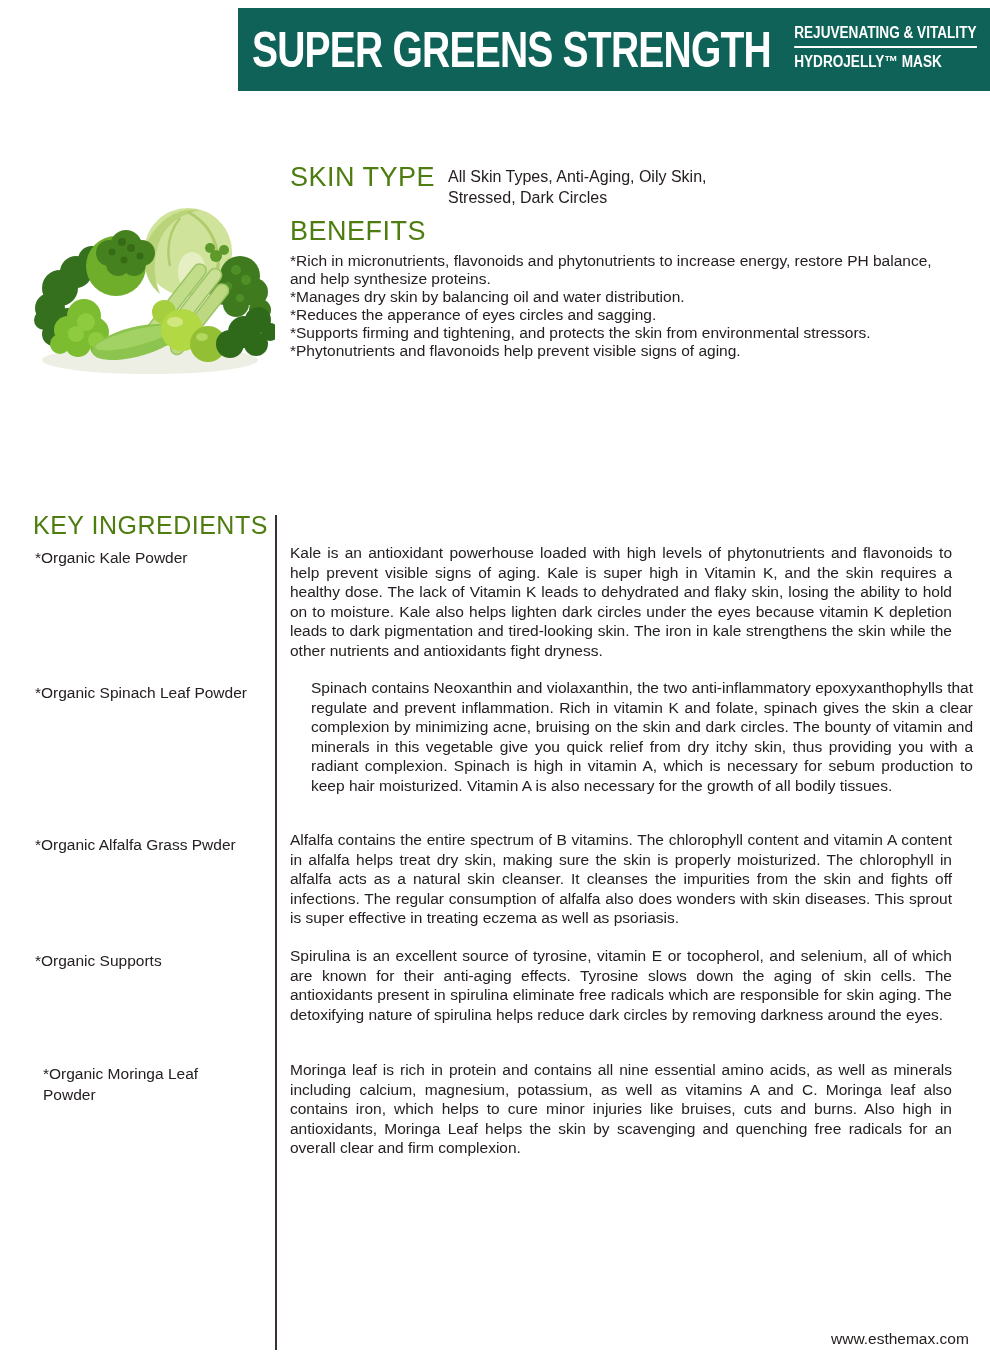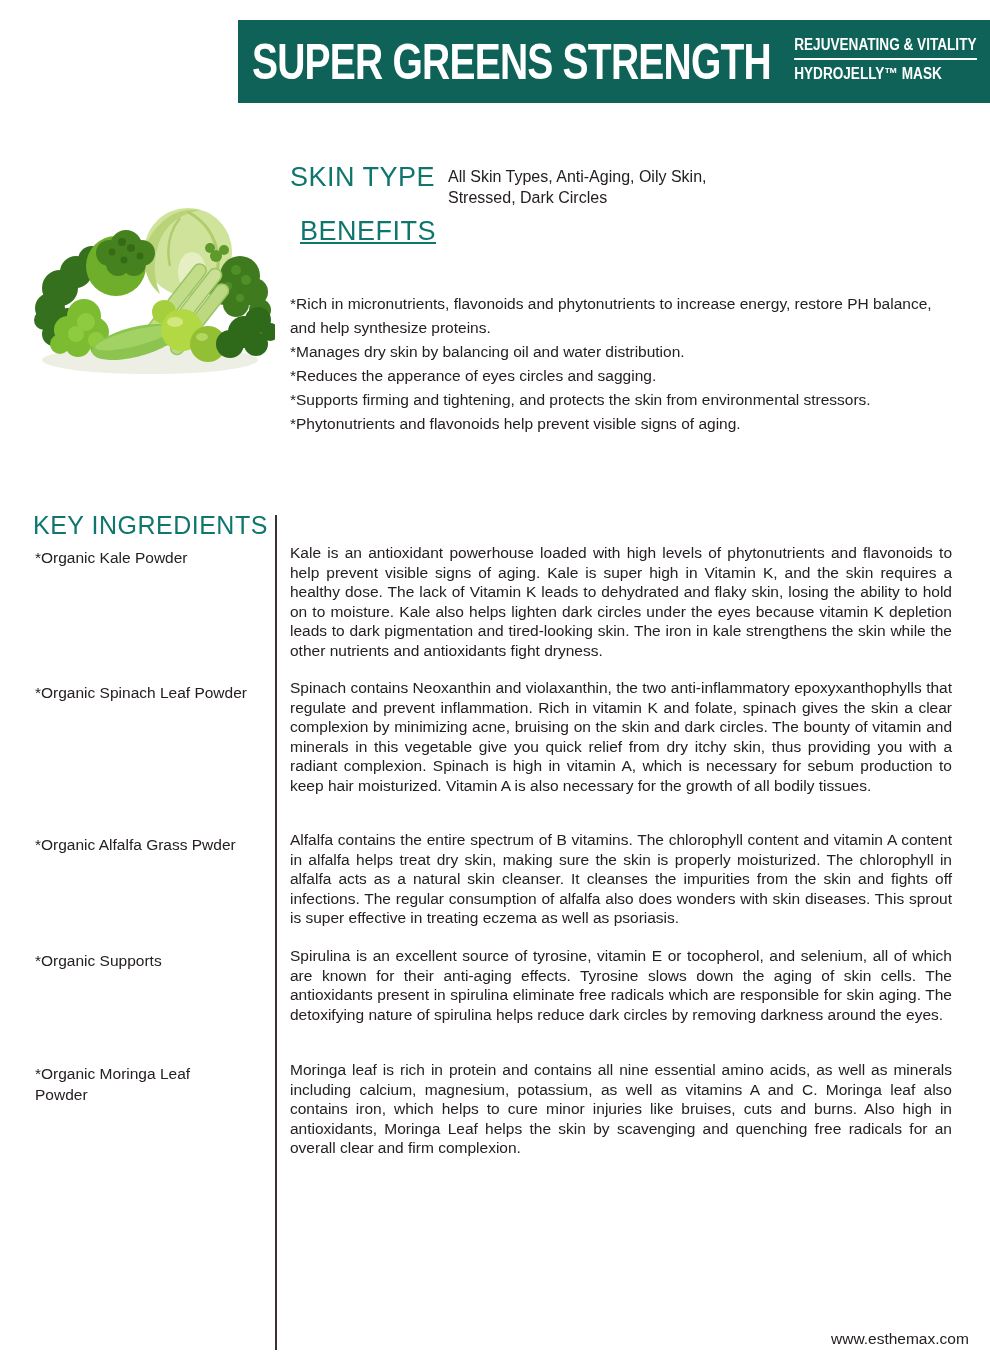--- a/index.html
+++ b/index.html
@@ -9,21 +9,21 @@
     height: 1361px;
     background: #ffffff;
     font-family: "Liberation Sans", sans-serif;
     color: #262020;
     overflow: hidden;
   }
 
   
   .banner {
     position: absolute;
-    left: 238px; top: 20px;
+    left: 238px; top: 8px;
     width: 752px; height: 83px;
     background: #0f6257;
   }
   .banner-title {
     position: absolute;
     left: 14px; top: 0;
     height: 83px; line-height: 85px;
     color: #ffffff;
     font-weight: bold;
     font-size: 50px;
@@ -59,43 +59,42 @@
     left: 30px; top: 190px;
     width: 245px; height: 192px;
   }
 
   
   .h-light {
     position: absolute;
     font-size: 27px;
     font-weight: 400;
     letter-spacing: 0.5px;
-    color: #0f766e;
+    color: #4d7c0f;
     white-space: nowrap;
   }
   .skin-type-heading { left: 290px; top: 162px; }
-  .benefits-heading  { left: 300px; top: 216px; text-decoration: underline; }
+  .benefits-heading  { left: 290px; top: 216px; }
   .key-ingredients-heading { left: 33px; top: 511px; font-size: 25px; }
 
   
   .skin-type-value {
     position: absolute;
     left: 448px; top: 166px;
     width: 300px;
     font-size: 16px;
     line-height: 21px;
     white-space: pre-line;
   }
   .benefits-list {
     position: absolute;
     left: 290px; top: 252px;
     width: 665px;
     font-size: 15.5px;
-    line-height: 24px;
-    margin-top: 40px;
+    line-height: 18px;
   }
 
   
   .v-divider {
     position: absolute;
     left: 275px; top: 515px;
     width: 2px; height: 835px;
     background: #3a3232;
   }
   .ing-name {
@@ -110,26 +109,26 @@
     position: absolute;
     left: 290px;
     width: 662px;
     font-size: 15.5px;
     line-height: 19.6px;
     text-align: justify;
   }
   .name-kale      { top: 547px; }
   .desc-kale      { top: 543px; }
   .name-spinach   { top: 682px; }
-  .desc-spinach   { top: 678px; }
+  .desc-spinach   { top: 678px; margin-left: 21px; }
   .name-alfalfa   { top: 834px; }
   .desc-alfalfa   { top: 830px; }
   .name-spirulina { top: 950px; }
   .desc-spirulina { top: 946px; }
-  .name-moringa   { top: 1063px; }
+  .name-moringa   { top: 1063px; margin-left: 8px; }
   .desc-moringa   { top: 1060px; }
 
   
   .footer-url {
     position: absolute;
     left: 791px; top: 1330px;
     font-size: 15.5px;
     color: #262020;
     margin-left: 40px;
   }

